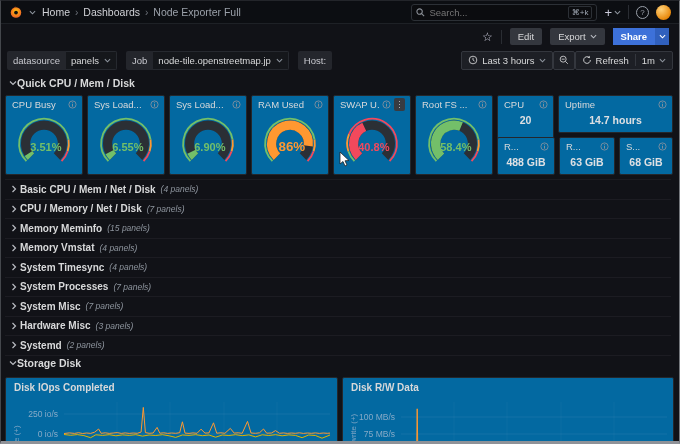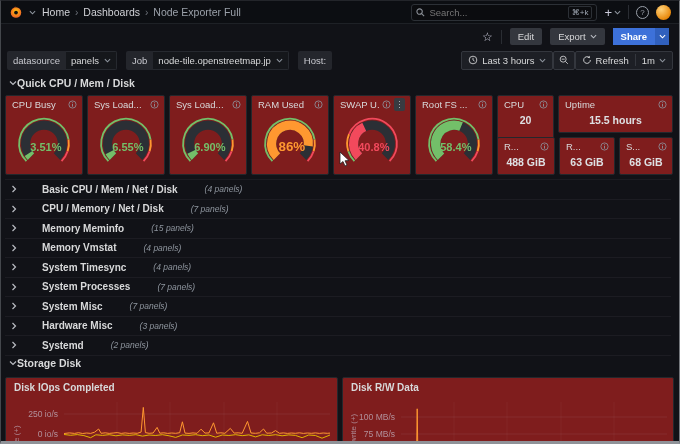--- a/index.html
+++ b/index.html
@@ -40,27 +40,27 @@
   .var .vvalue{background:#15171b;border:1px solid #26292f;border-left:none;color:#d8d9da;padding:0 5px;height:100%;
     display:flex;align-items:center;gap:5px;cursor:pointer}
   .tp{margin-left:auto;display:flex;align-items:center;}
   .tbtn{height:19px;display:flex;align-items:center;gap:4px;background:#1d1f25;border:1px solid #34373e;
     border-radius:2px;padding:0 6px;font-size:9.5px;color:#d8d9da;cursor:pointer}
   .tbtn .seg-div{width:1px;height:12px;background:#34373e;margin:0 2px}
   
   .row-header{position:absolute;left:8px;display:flex;align-items:center;cursor:pointer}
   .row-header .rh-title{font-size:10.5px;font-weight:700;color:#d8d9da}
   .c-rows{position:absolute;top:178px;left:4px;right:8px;border-top:1px solid rgba(204,204,220,0.06)}
-  .c-row{height:19.5px;display:flex;align-items:center;gap:24px;padding-left:5px;
+  .c-row{height:19.5px;display:flex;align-items:center;gap:2px;padding-left:5px;
     border-bottom:1px solid rgba(204,204,220,0.06);cursor:pointer}
   .c-row .cr-title{font-size:10px;font-weight:700;color:#d8d9da}
   .c-row .cr-count{font-size:8.5px;font-style:italic;color:#8e959e;margin-left:3px}
   
   .panels-row{position:absolute;top:94px;left:0;right:0;height:80px}
-  .panel{position:absolute;background:#7f1d1d;border:1px solid #24272c;border-radius:2px;overflow:hidden}
+  .panel{position:absolute;background:#0369a1;border:1px solid #24272c;border-radius:2px;overflow:hidden}
   .gauge-panel{top:0;width:78px;height:80px}
   .p-head{height:15px;display:flex;align-items:center;gap:3px;padding:2px 5px 0 6px}
   .p-title{flex:1;font-size:9.5px;font-weight:500;color:#d8d9da;white-space:nowrap;overflow:hidden;cursor:pointer}
   .gauge-svg{display:block;margin:1px auto 0}
   .kebab{width:11px;height:13px;background:#383b41;border-radius:2px;display:flex;flex-direction:column;
     align-items:center;justify-content:center;gap:1.5px;cursor:pointer}
   .kebab i{width:1.5px;height:1.5px;background:#cfd0d6;border-radius:50%}
   .stat-panel .stat-value{position:absolute;top:18px;left:0;right:0;text-align:center;font-size:10.5px;
     font-weight:600;color:#dee0e3}
   
@@ -342,21 +342,21 @@
 
     <div class="panel stat-panel" style="left:557px;top:0;width:115px;height:38px">
       <div class="p-head">
           <span class="p-title">Uptime</span>
         <svg width="9" height="9" viewBox="0 0 10 10">
             <circle cx="5" cy="5" r="4" stroke="#8e959e" stroke-width="0.9" fill="none"></circle>
             <rect x="4.5" y="2.6" width="1" height="1" fill="#8e959e"></rect>
             <rect x="4.5" y="4.4" width="1" height="3" fill="#8e959e"></rect>
           </svg>
         </div>
-      <div class="stat-value">15.5 hours</div>
+      <div class="stat-value">14.7 hours</div>
     </div>
 
     <div class="panel stat-panel" style="left:496px;top:42px;width:58px;height:38px">
       <div class="p-head">
           <span class="p-title">R...</span>
         <svg width="9" height="9" viewBox="0 0 10 10">
             <circle cx="5" cy="5" r="4" stroke="#8e959e" stroke-width="0.9" fill="none"></circle>
             <rect x="4.5" y="2.6" width="1" height="1" fill="#8e959e"></rect>
             <rect x="4.5" y="4.4" width="1" height="3" fill="#8e959e"></rect>
           </svg>

